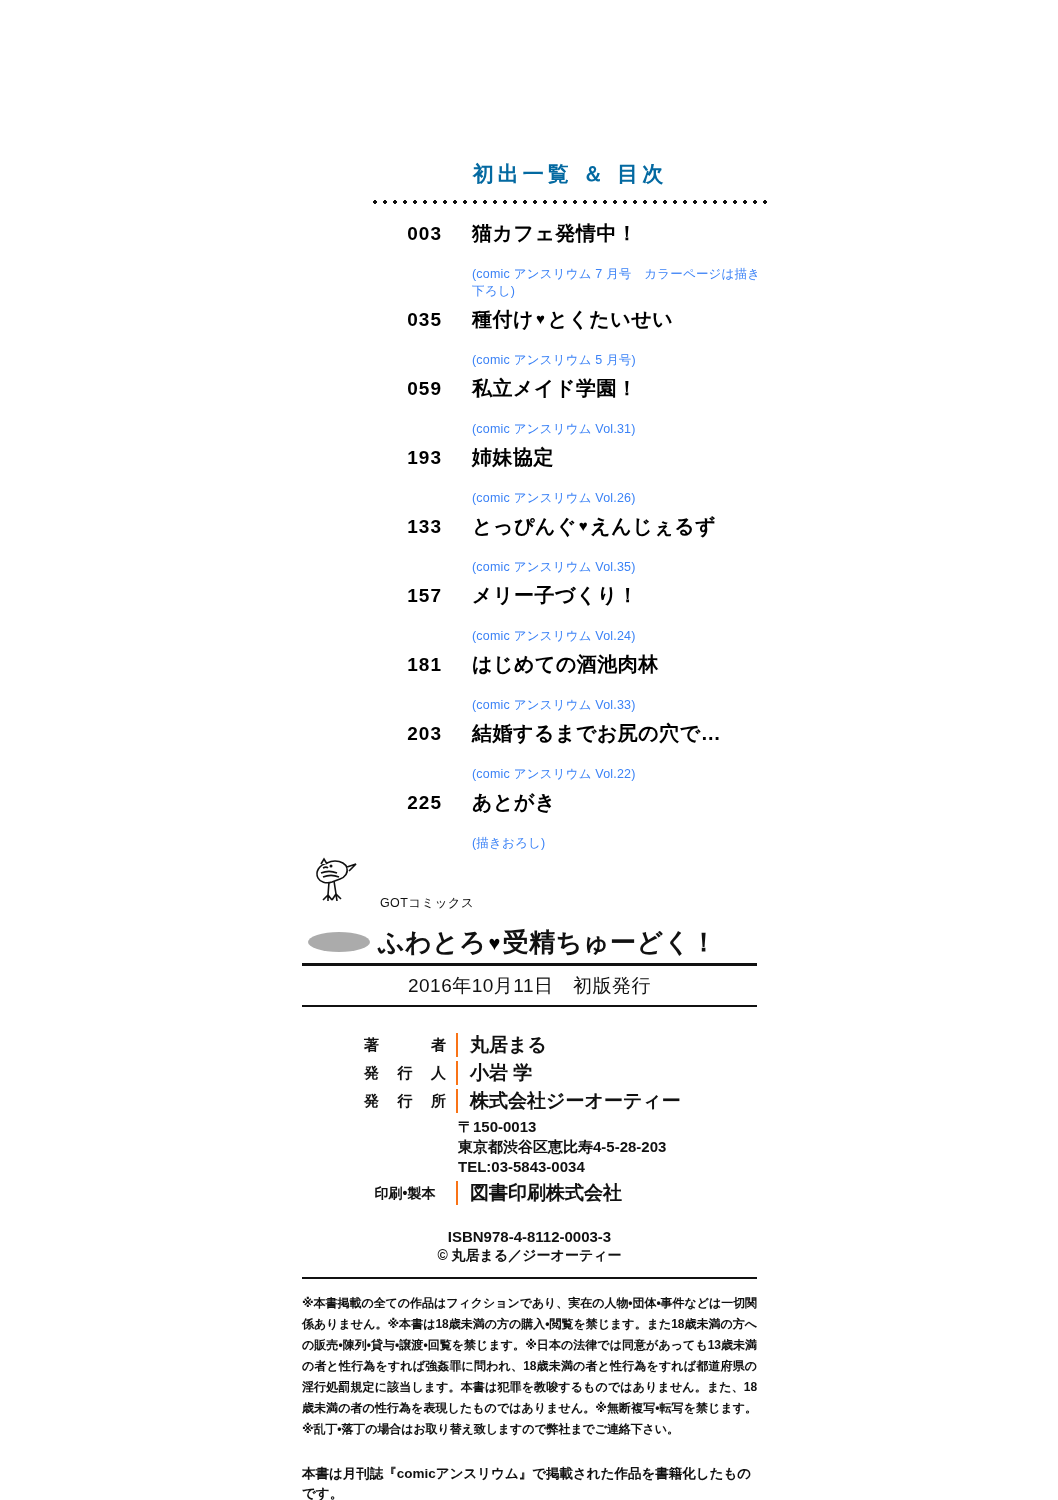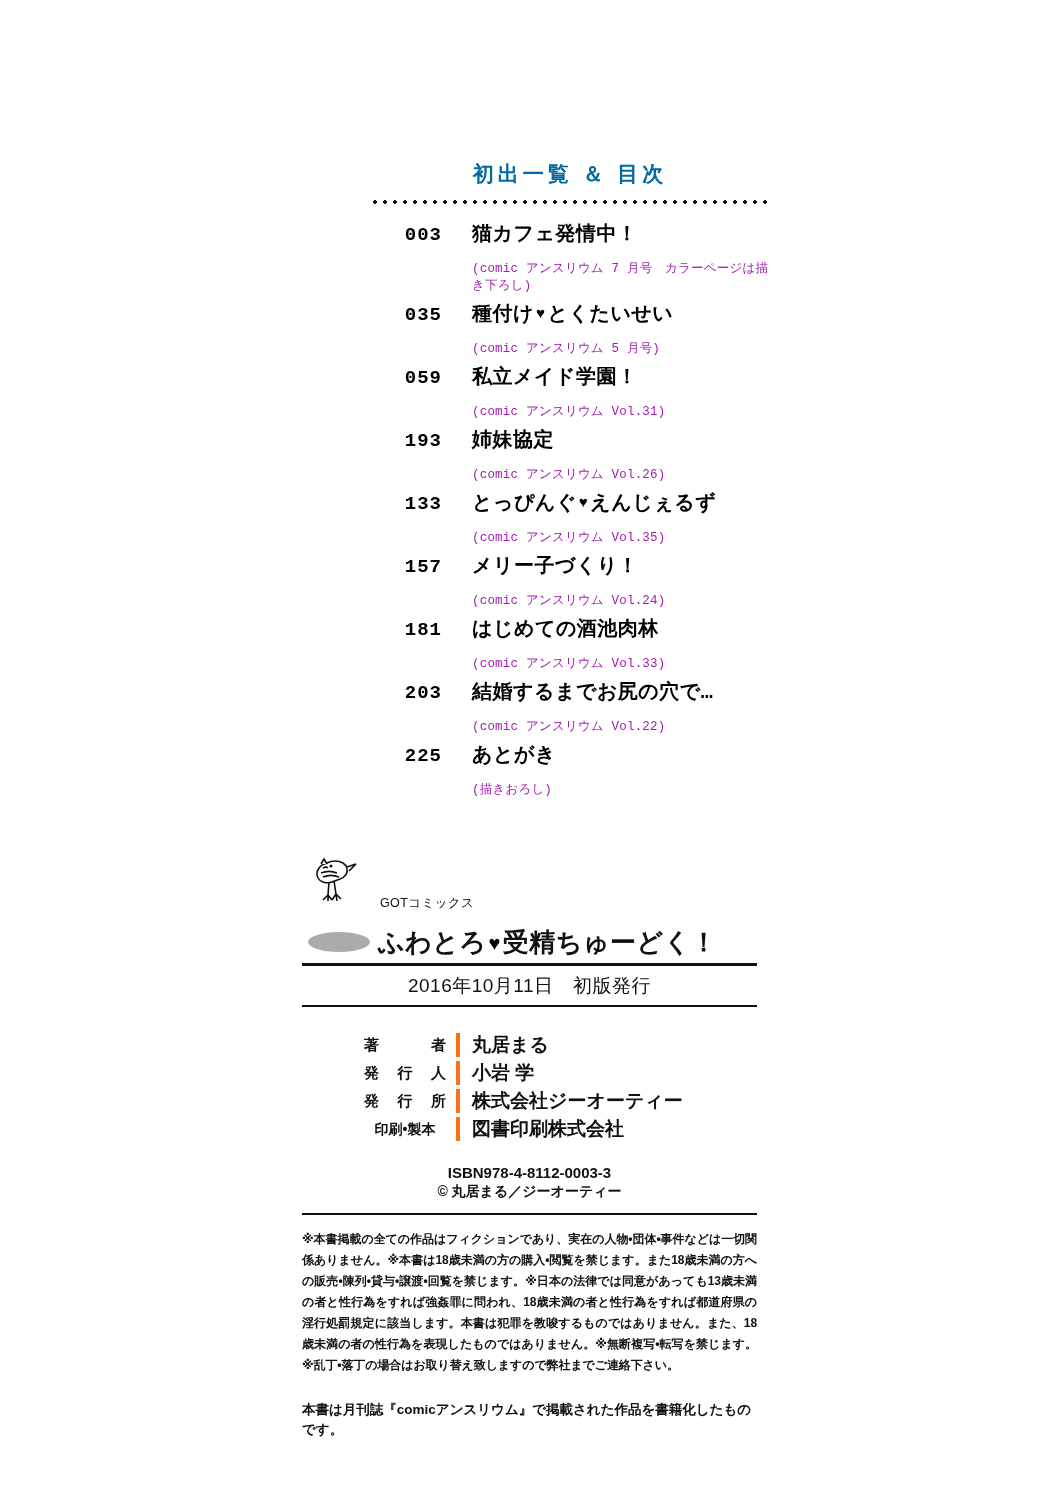--- a/index.html
+++ b/index.html
@@ -34,21 +34,20 @@
   .dot-rule {
     height: 8px;
     margin: 0 0 14px 0;
     background-image: radial-gradient(circle, #111 1.6px, rgba(0,0,0,0) 1.9px);
     background-size: 10px 8px;
     background-repeat: repeat-x;
     background-position: 0 center;
   }
   .toc-entry {
     margin-bottom: 6px;
-    font-family: Liberation Mono, monospace;
   }
   .toc-line {
     display: flex;
     align-items: baseline;
   }
   .toc-page {
     width: 72px;
     text-align: right;
     font-size: 19px;
     font-weight: bold;
@@ -66,22 +65,22 @@
   .heart {
     color: #000;
     font-size: 15px;
     padding: 0 2px;
     position: relative;
     top: -2px;
   }
   .toc-sub {
     margin-left: 102px;
     font-size: 12.5px;
-    color: #a21caf;
-    margin-top: 13px;
+    color: #3b82f6;
+    margin-top: 19px;
     letter-spacing: 0.2px;
   }
 
   
   .colophon {
     position: absolute;
     left: 302px;
     top: 855px;
     width: 455px;
   }
@@ -153,21 +152,21 @@
     margin-bottom: 4px;
   }
   .credit-label {
     width: 82px;
     flex: none;
     font-size: 15px;
     font-weight: bold;
     text-align: justify;
     text-align-last: justify;
     padding-right: 10px;
-    border-right: 4px solid #f97316;
+    border-right: 2px solid #f97316;
     line-height: 24px;
   }
   .credit-value {
     padding-left: 12px;
     font-size: 19px;
     font-weight: bold;
     line-height: 24px;
   }
   .addr-block {
     padding-left: 94px;
@@ -318,20 +317,25 @@
       <div class="credit-value">丸居まる</div>
     </div>
     <div class="credit-row">
       <div class="credit-label">発 行 人</div>
       <div class="credit-value">小岩 学</div>
     </div>
     <div class="credit-row">
       <div class="credit-label">発 行 所</div>
       <div class="credit-value">株式会社ジーオーティー</div>
     </div>
+    <div class="addr-block">
+      <div>〒150-0013</div>
+      <div>東京都渋谷区恵比寿4-5-28-203</div>
+      <div>TEL:03-5843-0034</div>
+    </div>
     <div class="credit-row">
       <div class="credit-label" style="text-align-last:center;font-size:14px;">印刷•製本</div>
       <div class="credit-value">図書印刷株式会社</div>
     </div>
   </div>
 
   <div class="isbn-block">
     <div>ISBN978-4-8112-0003-3</div>
     <div class="copy-line">© 丸居まる／ジーオーティー</div>
   </div>

